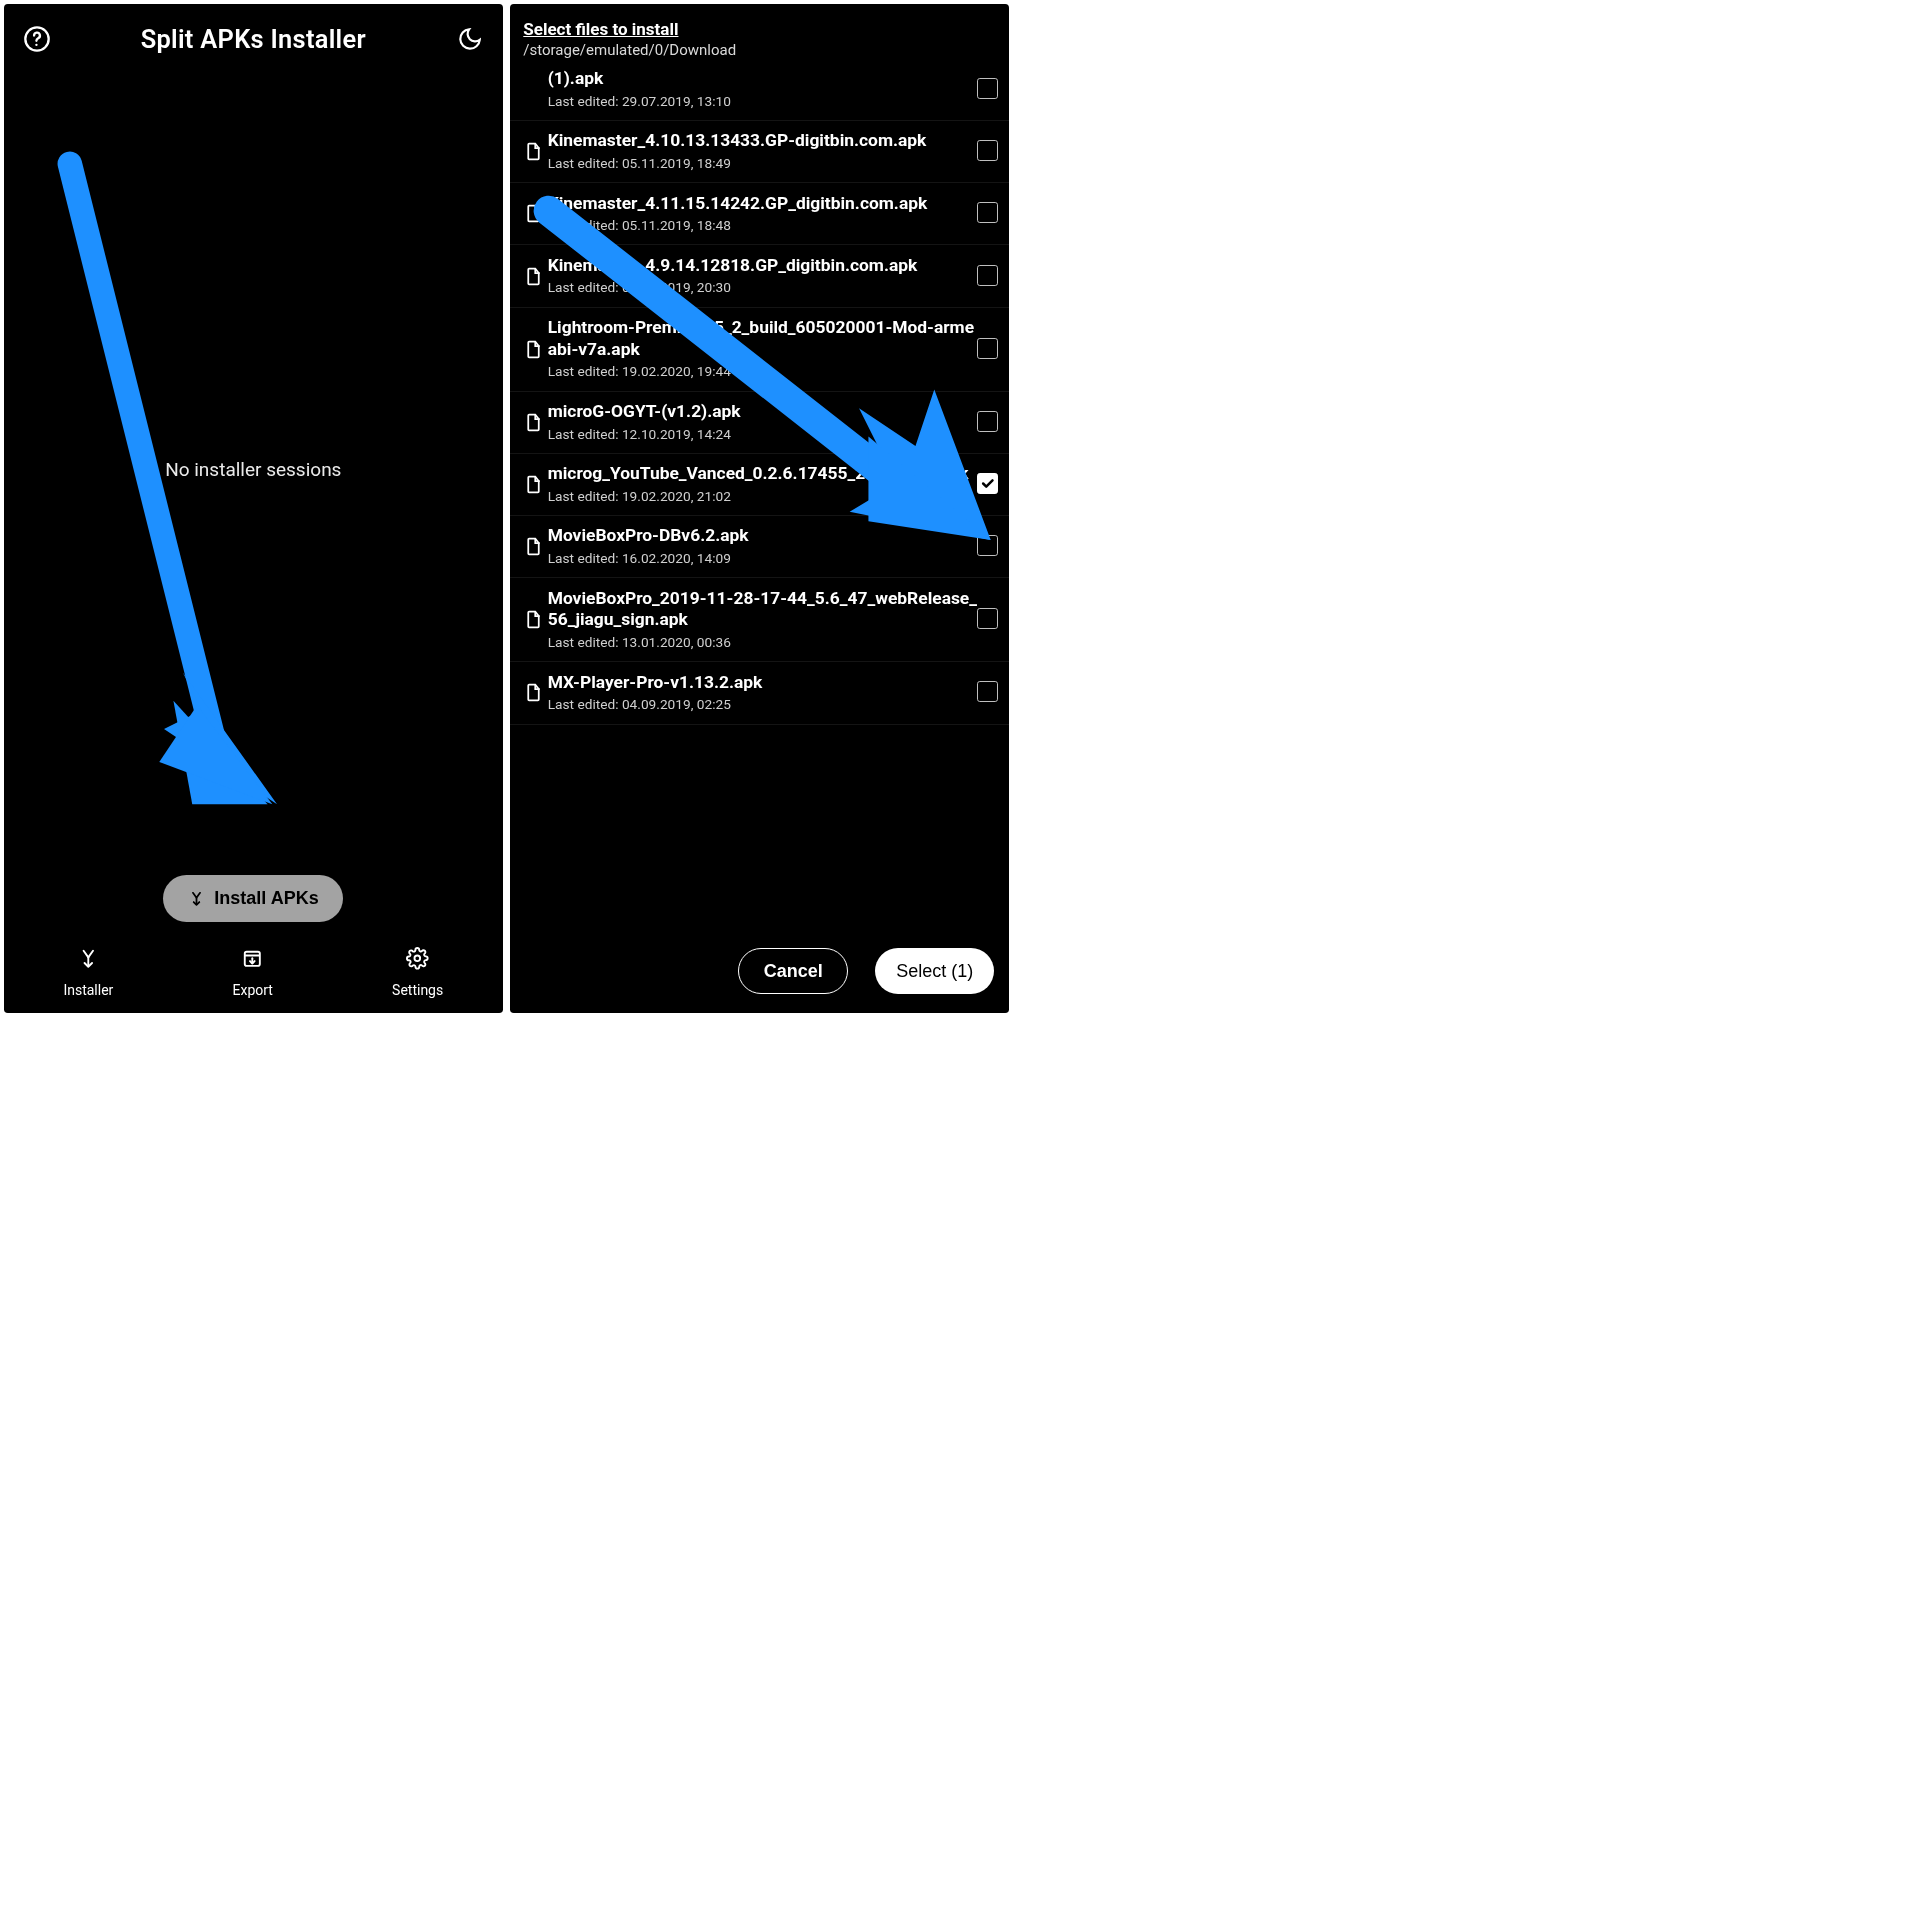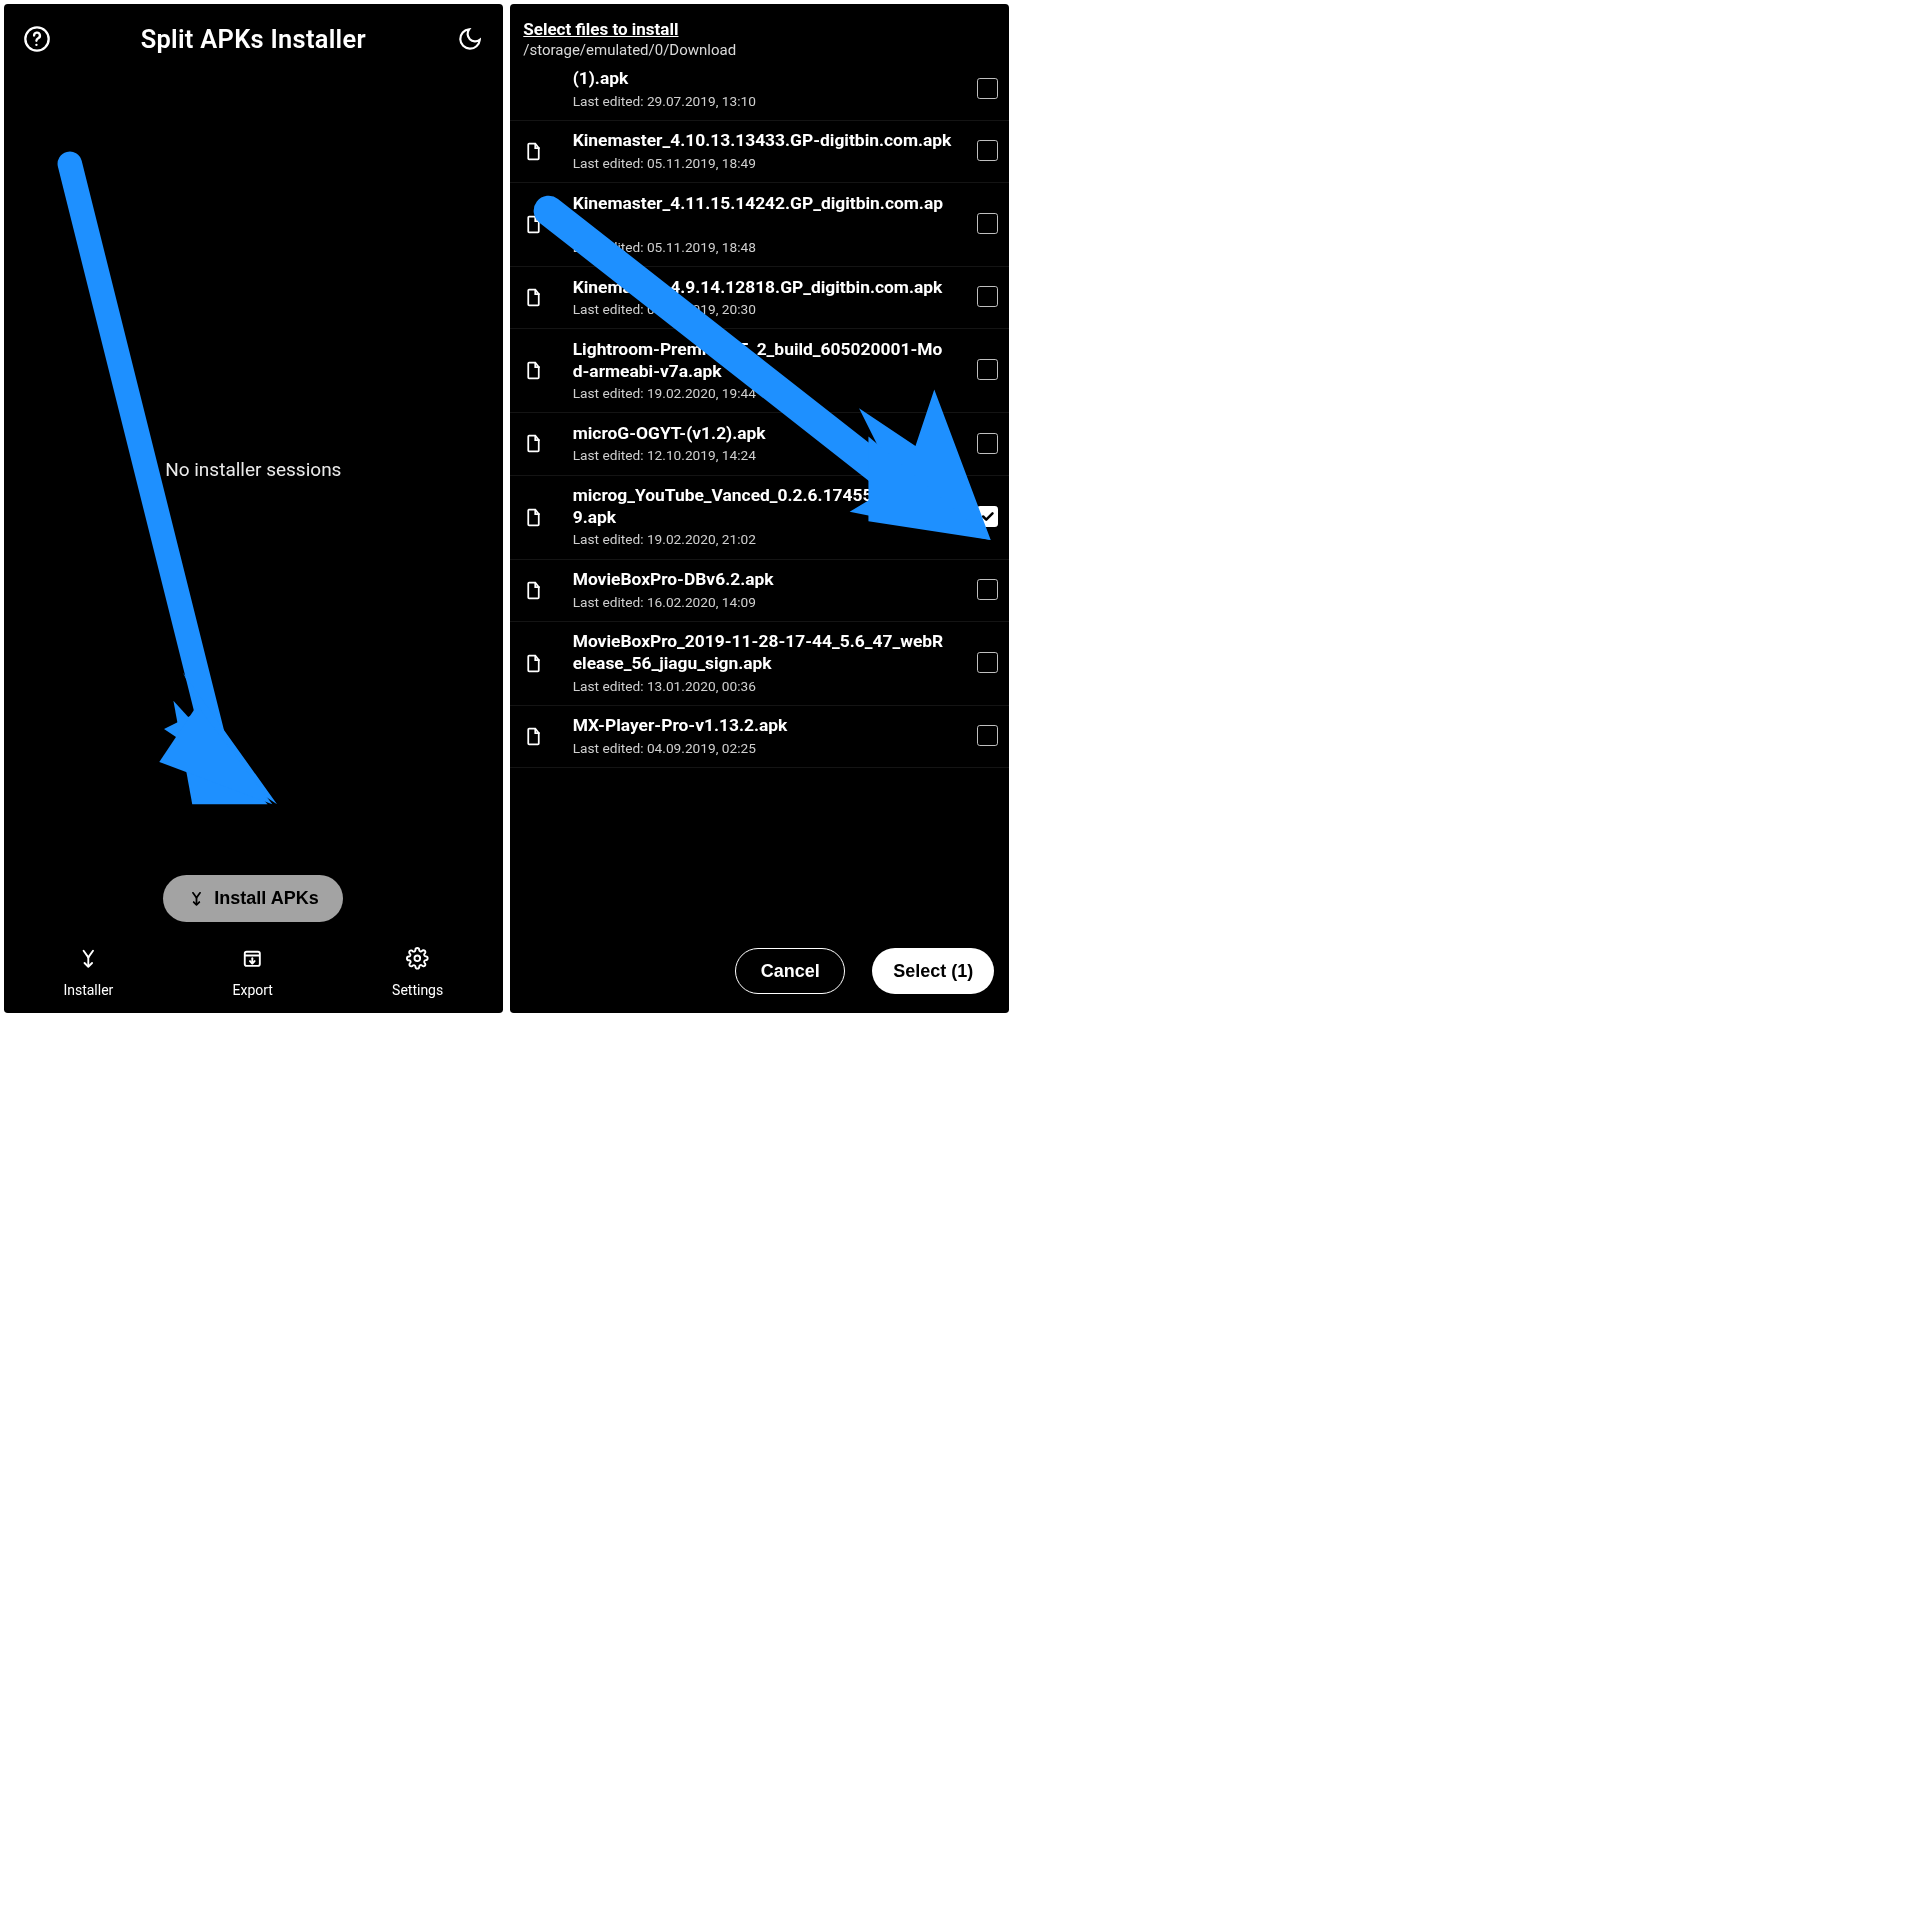--- a/index.html
+++ b/index.html
@@ -90,21 +90,21 @@
   .r-path { font-size: 15px; color: #d9d9d9; margin-top: 1.9px; }
   .file-list {
     flex: 1;
     overflow: hidden;
   }
   .file-row {
     display: flex;
     align-items: center;
     padding: 9.4px 11.3px 11.3px 9.4px;
     border-bottom: 0.9px solid rgba(255,255,255,0.08);
-    gap: 25px;
+    gap: 0;
   }
   .file-row.first { padding-top: 3.8px; }
   .file-icon {
     width: 28px;
     flex-shrink: 0;
     display: flex;
     align-items: center;
     justify-content: center;
     margin-top: 1.9px;
   }
@@ -149,21 +149,21 @@
     font-size: 18px;
     font-weight: 700;
   }
   .btn-solid {
     background: #fff;
     color: #000;
     border: none;
     border-radius: 941px;
     padding: 11.3px 21px;
     font-size: 18px;
-    font-weight: 700;
+    font-weight: 400;
   }
 
   
   .arrow {
     position: absolute;
     pointer-events: none;
   }
 </style>
 </head>
 <body>

